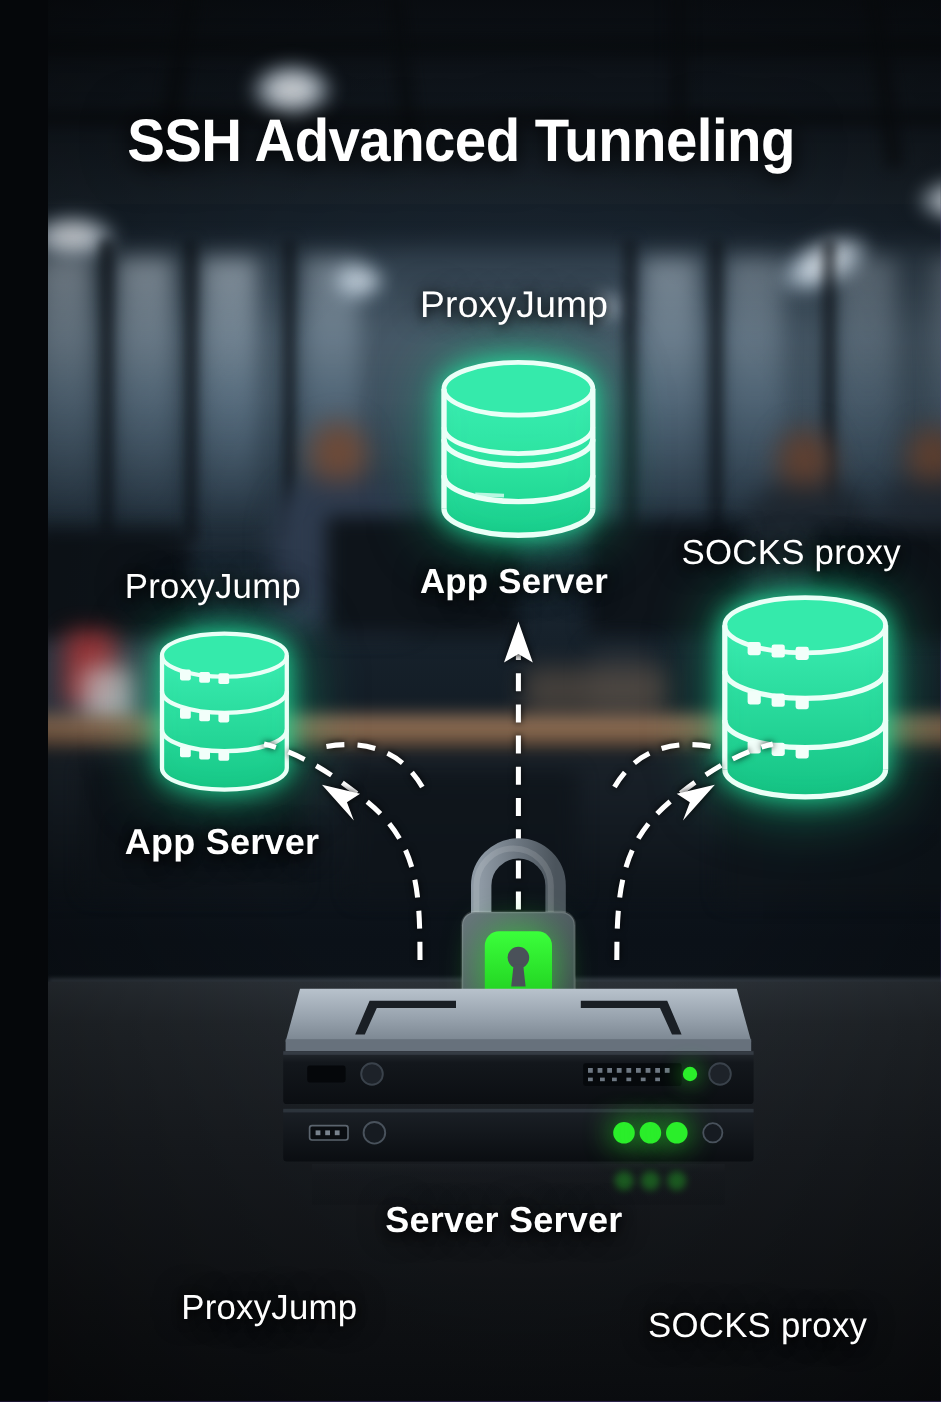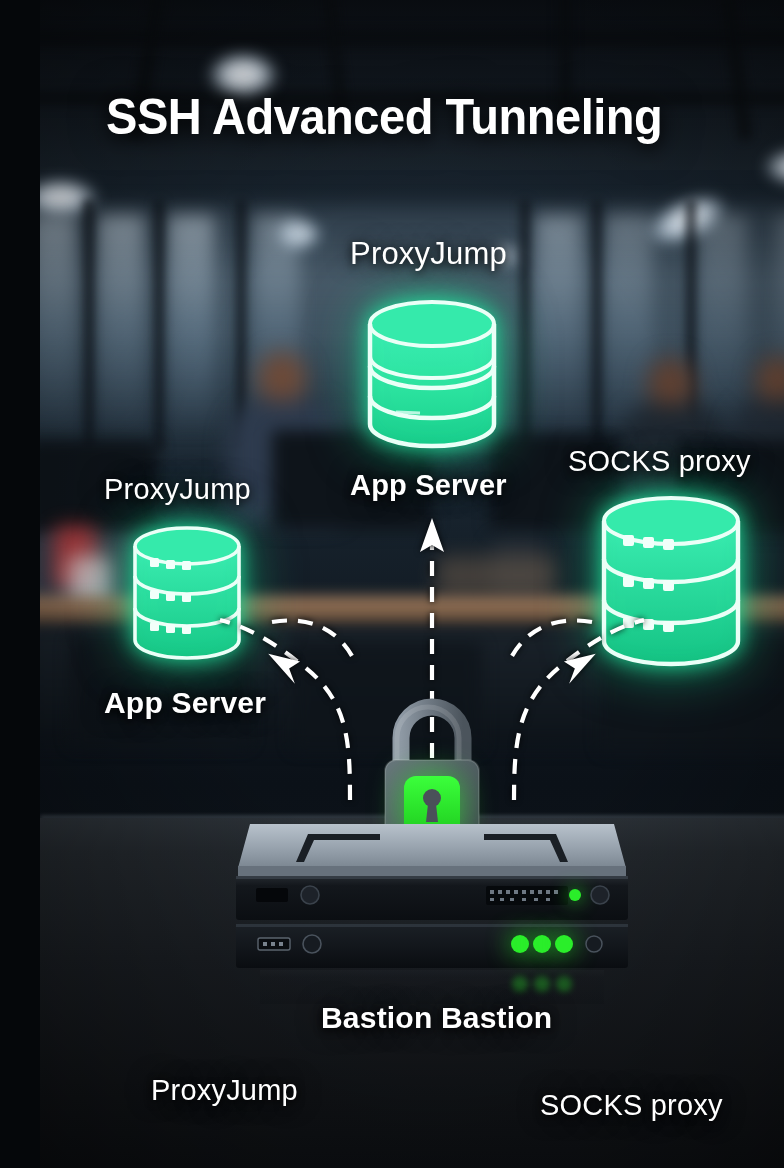--- a/index.html
+++ b/index.html
@@ -425,17 +425,17 @@
         <circle cx="334" cy="168" r="8" fill="#2aee2a" style="filter:blur(3px);"></circle>
       </g>
     </svg>
   </div>
 
   <div class="label" style="left:310px;top:236px;font-size:31px;font-weight:400;">ProxyJump</div>
   <div class="label" style="left:310px;top:469px;font-size:29px;font-weight:700;">App Server</div>
   <div class="label" style="left:64px;top:473px;font-size:29px;font-weight:400;">ProxyJump</div>
   <div class="label" style="left:528px;top:445px;font-size:29px;font-weight:400;">SOCKS proxy</div>
   <div class="label" style="left:64px;top:686px;font-size:30px;font-weight:700;">App Server</div>
-  <div class="label" style="left:281px;top:1001px;font-size:30px;font-weight:700;">Bastion Bastion</div>
+  <div class="label" style="left:281px;top:1001px;font-size:30px;font-weight:700;">Server Server</div>
   <div class="label" style="left:111px;top:1074px;font-size:29px;font-weight:400;">ProxyJump</div>
   <div class="label" style="left:500px;top:1089px;font-size:29px;font-weight:400;">SOCKS proxy</div>
 
 </div>
 
 </body></html>

